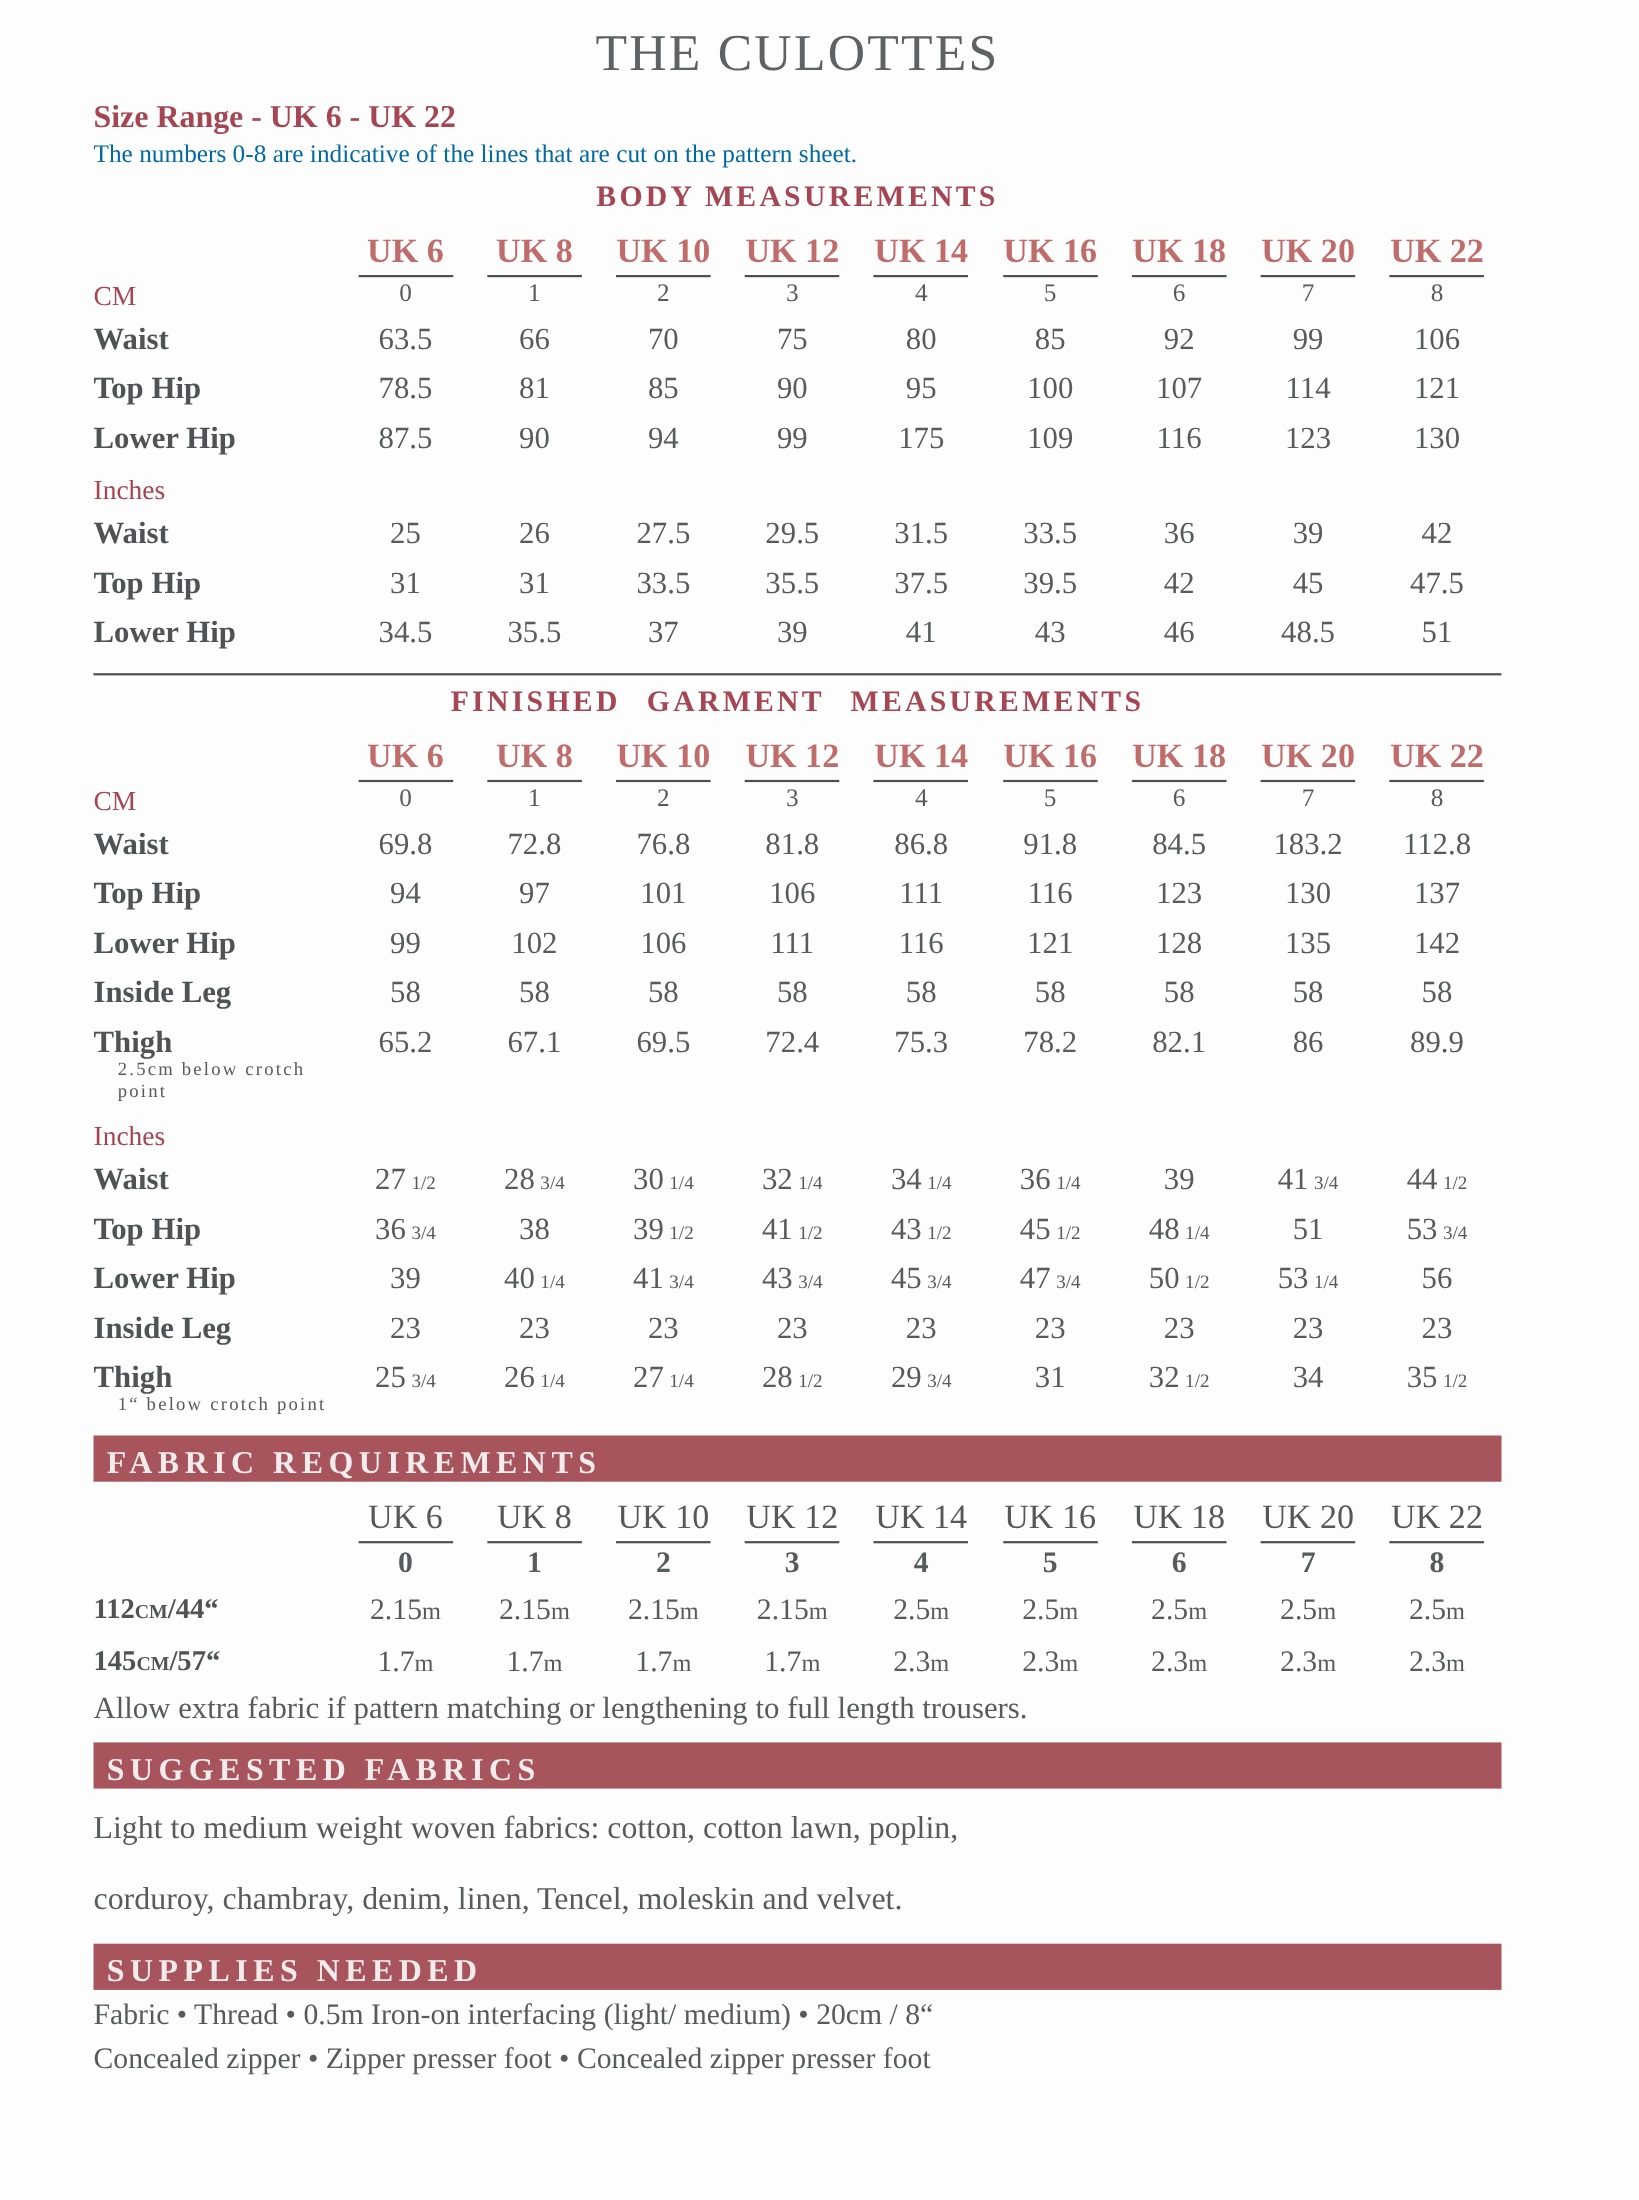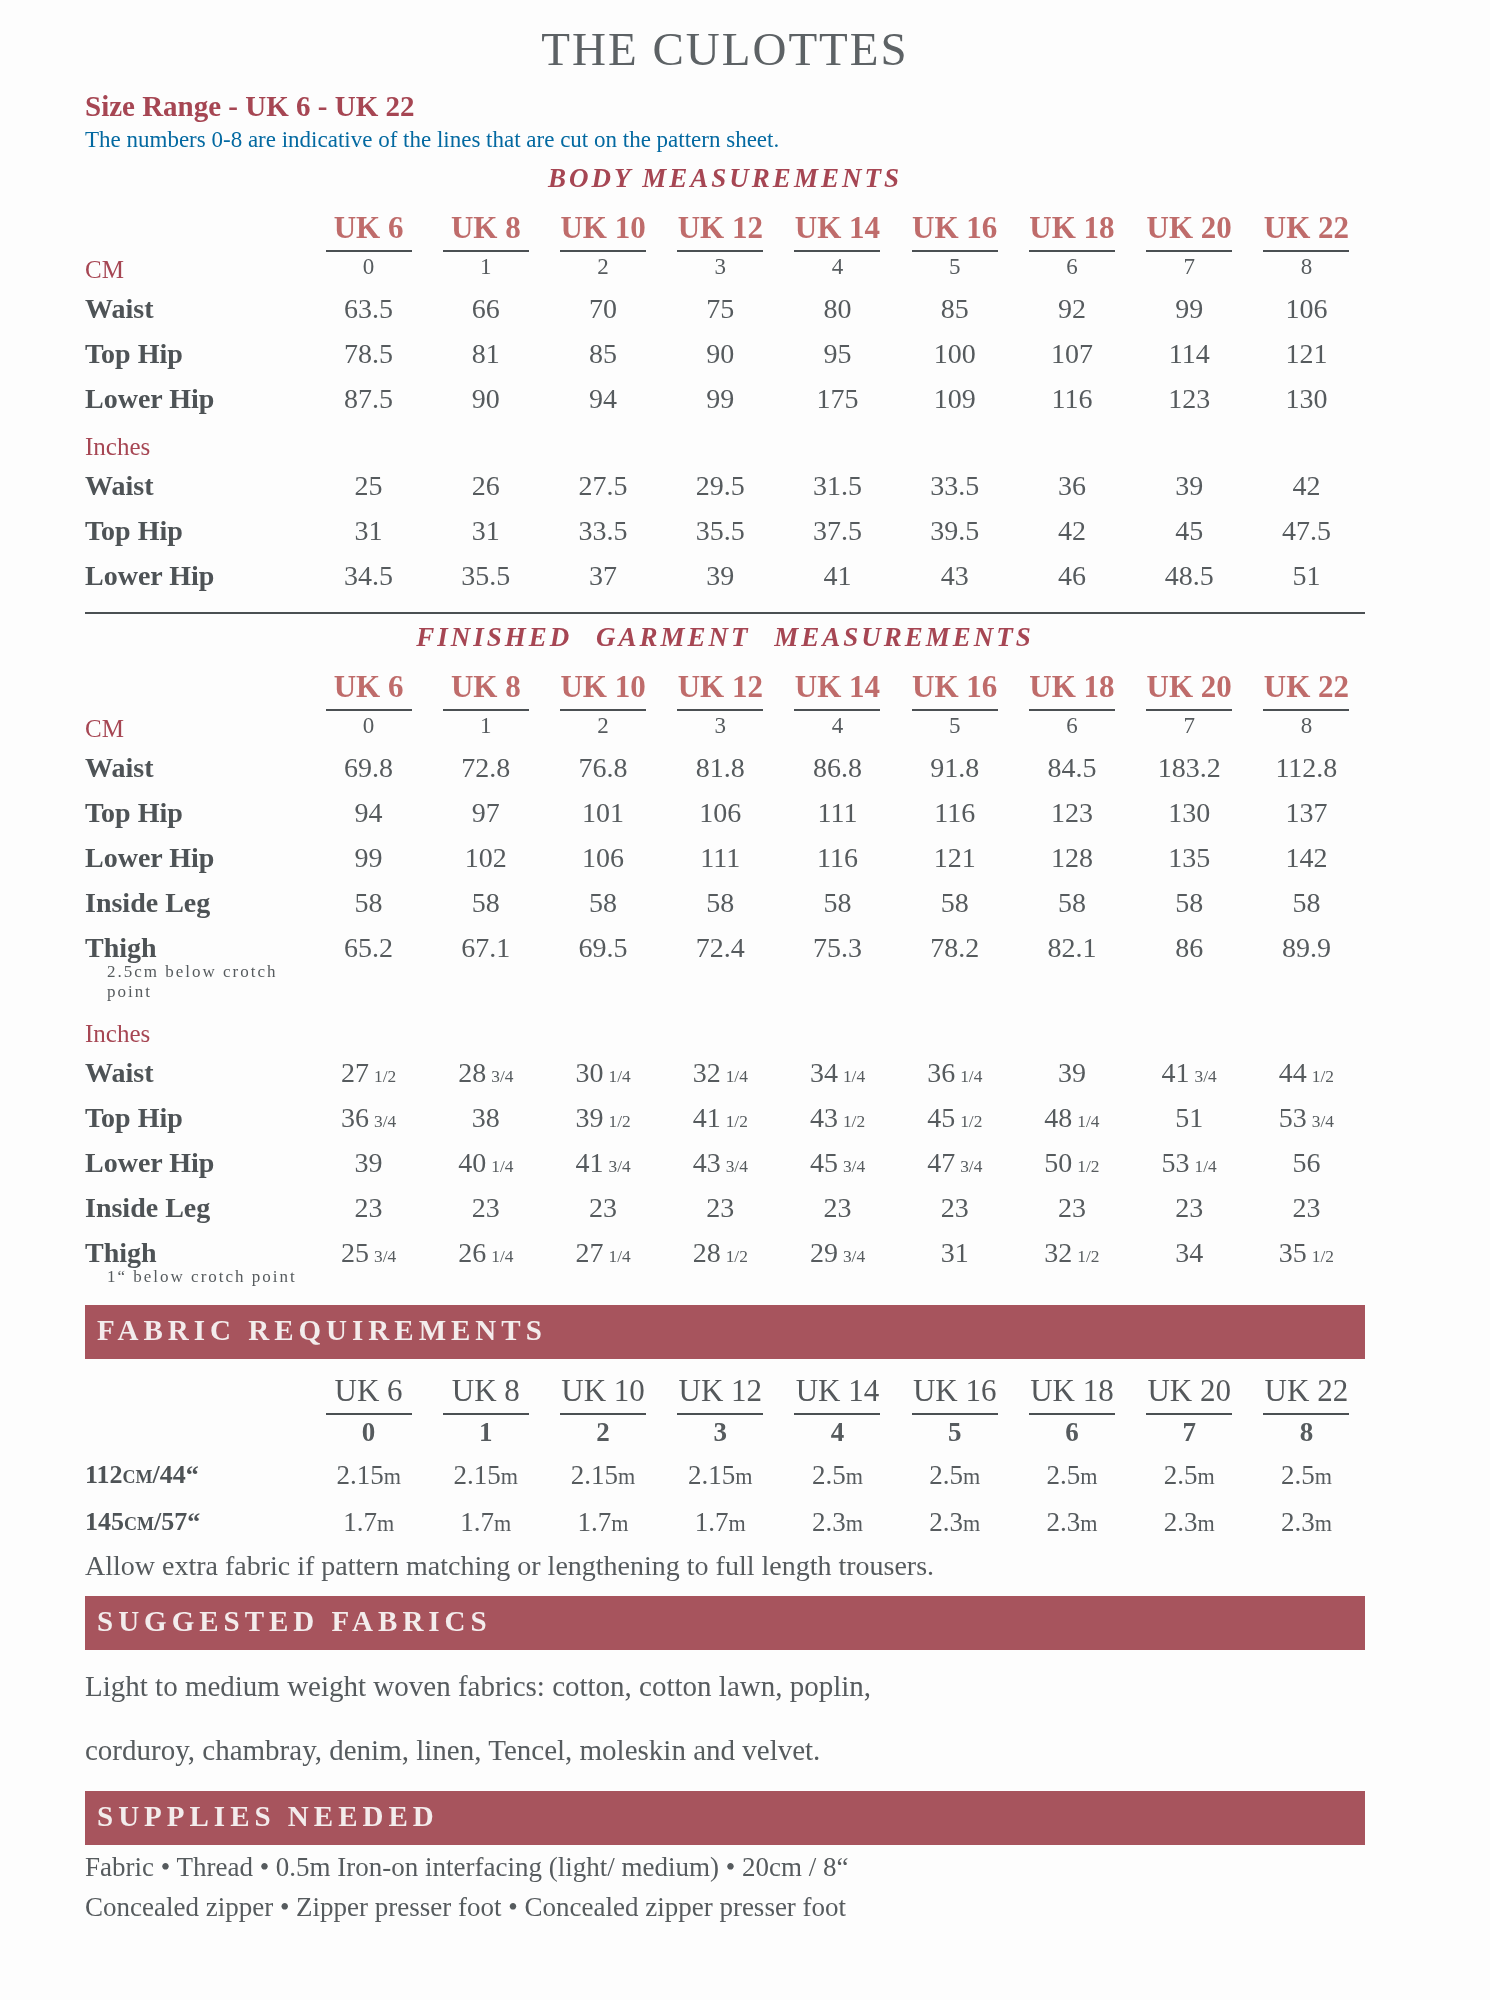--- a/index.html
+++ b/index.html
@@ -13,21 +13,21 @@
 
   .page-title{
     text-align:center;font-weight:normal;color:#5d6265;
     font-size:47px;letter-spacing:2px;margin:8px 0 14px 0;
   }
   .size-range{color:#a64653;font-size:29px;font-weight:bold;margin:0 0 4px 0;}
   .pattern-note{font-size:23px;margin:0 0 10px 0;color:#0369a1;}
 
   .section-title{
     text-align:center;color:#a64653;font-weight:bold;
-    font-size:27px;letter-spacing:3px;margin:4px 0 6px 0;font-style:italic;
+    font-size:27px;letter-spacing:3px;margin:4px 0 6px 0;
   }
   .section-title.finished{word-spacing:14px;}
 
   .m-grid{display:grid;grid-template-columns:225px repeat(9,1fr);}
   .size-cell{
     text-align:center;color:#bf6c6b;font-weight:bold;
     font-size:31px;padding:10px 0 4px 0;
   }
   .cut-cell{text-align:center;}
   .cut-inner{
@@ -43,21 +43,21 @@
   .row-note{
     font-size:17px;letter-spacing:2px;font-weight:normal;
     color:#565b5e;padding-left:22px;margin-top:-2px;
   }
 
   .divider{border:none;border-top:2px solid #4b5053;margin:16px 0 8px 0;}
 
   .banner{
     background:#a7545d;color:#f3ecec;font-weight:bold;
     font-size:29px;letter-spacing:5px;
-    padding:9px 0 12px 12px;margin:14px 0 4px 0;
+    padding:9px 0 0 12px;margin:14px 0 4px 0;
   }
 
   .m-grid.fabric .size-cell{color:#54585b;font-weight:normal;}
   .m-grid.fabric .cut-inner{font-weight:bold;font-size:27px;}
   .m-grid.fabric .row-label{font-variant:small-caps;font-size:26px;padding-top:12px;}
   .m-grid.fabric .val{font-size:27px;padding-top:12px;}
   .unit-m{font-size:0.82em;}
 
   .note-line{font-size:28px;margin:8px 0 2px 0;}
   .fabrics-line{font-size:29px;margin:10px 0 0 0;line-height:1.85;}

